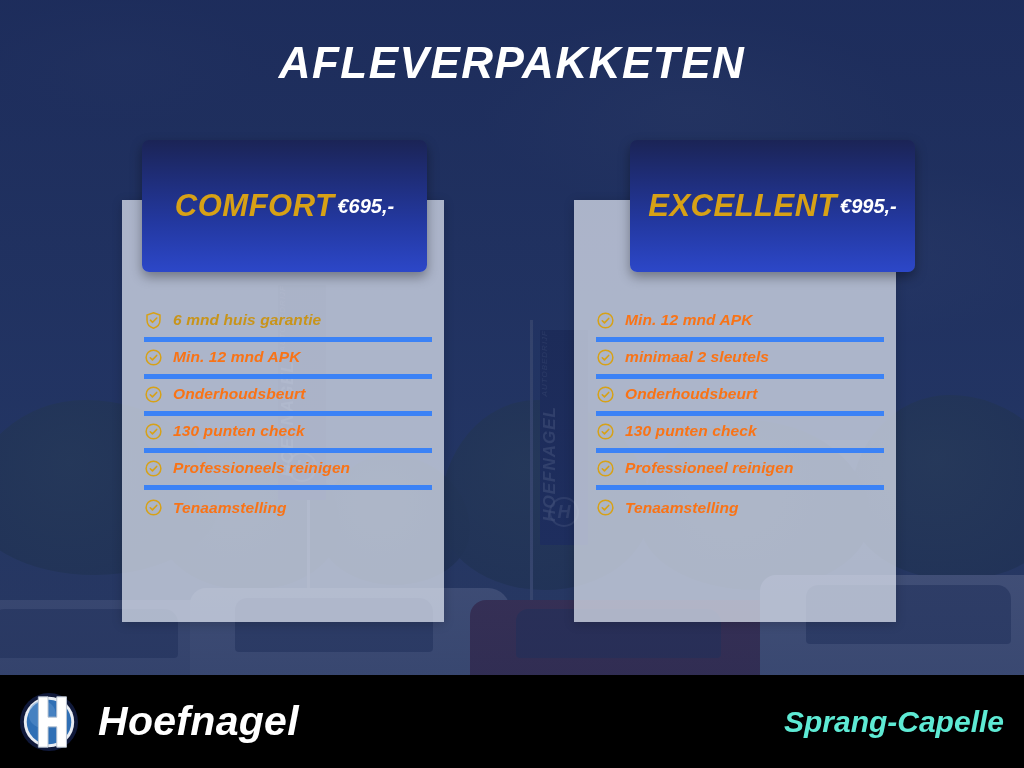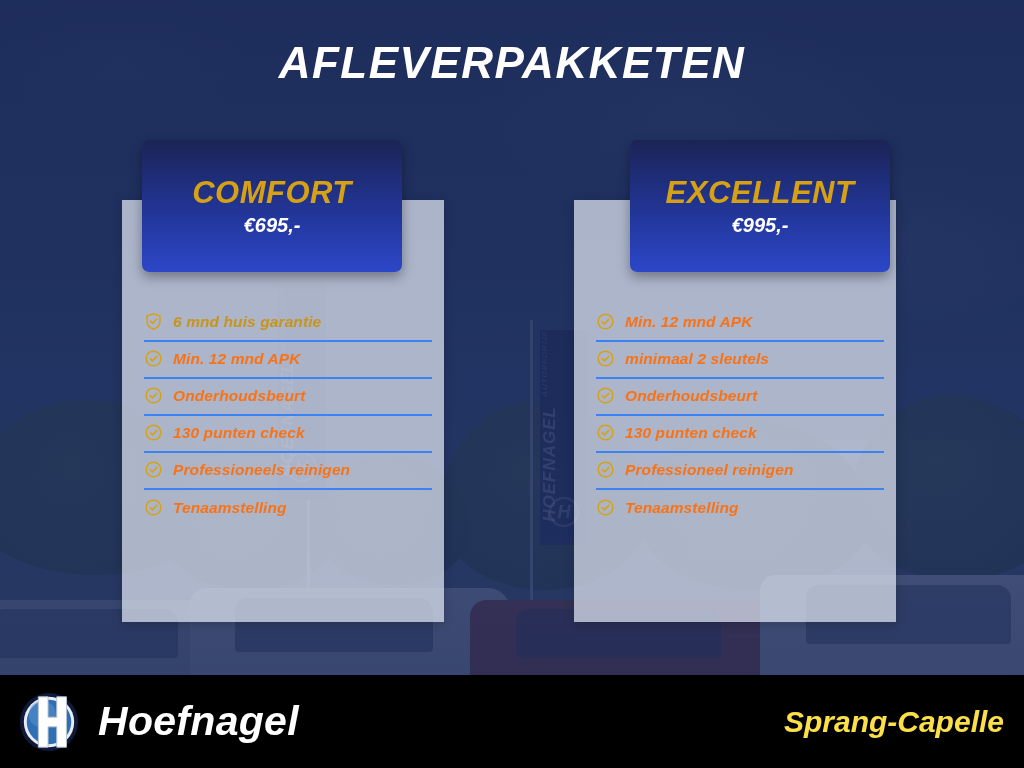--- a/index.html
+++ b/index.html
@@ -104,64 +104,64 @@
   
   .panel {
     position:absolute; top:200px; width:322px; height:422px;
     background:rgba(226,232,243,.72);
     box-shadow:0 2px 10px rgba(0,0,0,.18);
   }
   .panel.left  { left:122px; }
   .panel.right { left:574px; }
 
   .pkg-header {
-    position:absolute; top:140px; width:260px; height:132px;
+    position:absolute; top:140px; width:285px; height:132px;
     border-radius:7px;
     background:linear-gradient(#1b2456 0%, #2338a0 62%, #2c47c8 100%);
     box-shadow:0 5px 12px rgba(0,0,0,.35);
-    display:flex; flex-direction:column; align-items:center;
+    display:flex; align-items:center;
     justify-content:center; gap:3px;
   }
   .pkg-header.left  { left:142px; }
   .pkg-header.right { left:592px;margin-left:38px; }
   .pkg-name {
     color:#d7a116; font-size:31px; font-weight:bold; letter-spacing:.5px;
   }
   .pkg-price {
     color:#ffffff; font-size:20px; font-weight:bold;
   }
 
   .features {
     position:absolute; top:305px; width:288px;
   }
   .features.left  { left:144px; }
   .features.right { left:596px; }
 
   .feature {
     display:flex; align-items:center; gap:10px;
-    height:37px; border-bottom:2px solid #3b82f6;
+    height:37px; border-bottom:5px solid #3b82f6;
     padding-bottom:2px;
   }
   .feature:last-child { border-bottom:none; }
   .feature-label {
     font-size:15.5px; font-weight:bold; color:#f97316; letter-spacing:.1px;
   }
   .feature.highlight .feature-label { color:#c8941a; }
   .feature-icon { flex:0 0 auto; width:19px; height:19px; display:block; }
 
   
   .footer {
     position:absolute; left:0; top:675px; width:1024px; height:93px;
     background:#000000;
     display:flex; align-items:center; justify-content:space-between;
   }
   .brand { display:flex; align-items:center; gap:18px; padding-left:18px; }
   .brand-logo { width:62px; height:62px; display:block; }
   .brand-name { color:#ffffff; font-size:41px; font-weight:bold; letter-spacing:.3px; }
-  .location { color:#fde047; font-size:30px; font-weight:bold; padding-right:20px; }
+  .location { color:#5eead4; font-size:30px; font-weight:bold; padding-right:20px; }
 </style>
 </head>
 <body>
 
 <div id="stage">
 
   <div class="bg-photo">
     <div class="bg-sky"></div>
     <div class="bg-ground"></div>
     <div class="building"></div>

